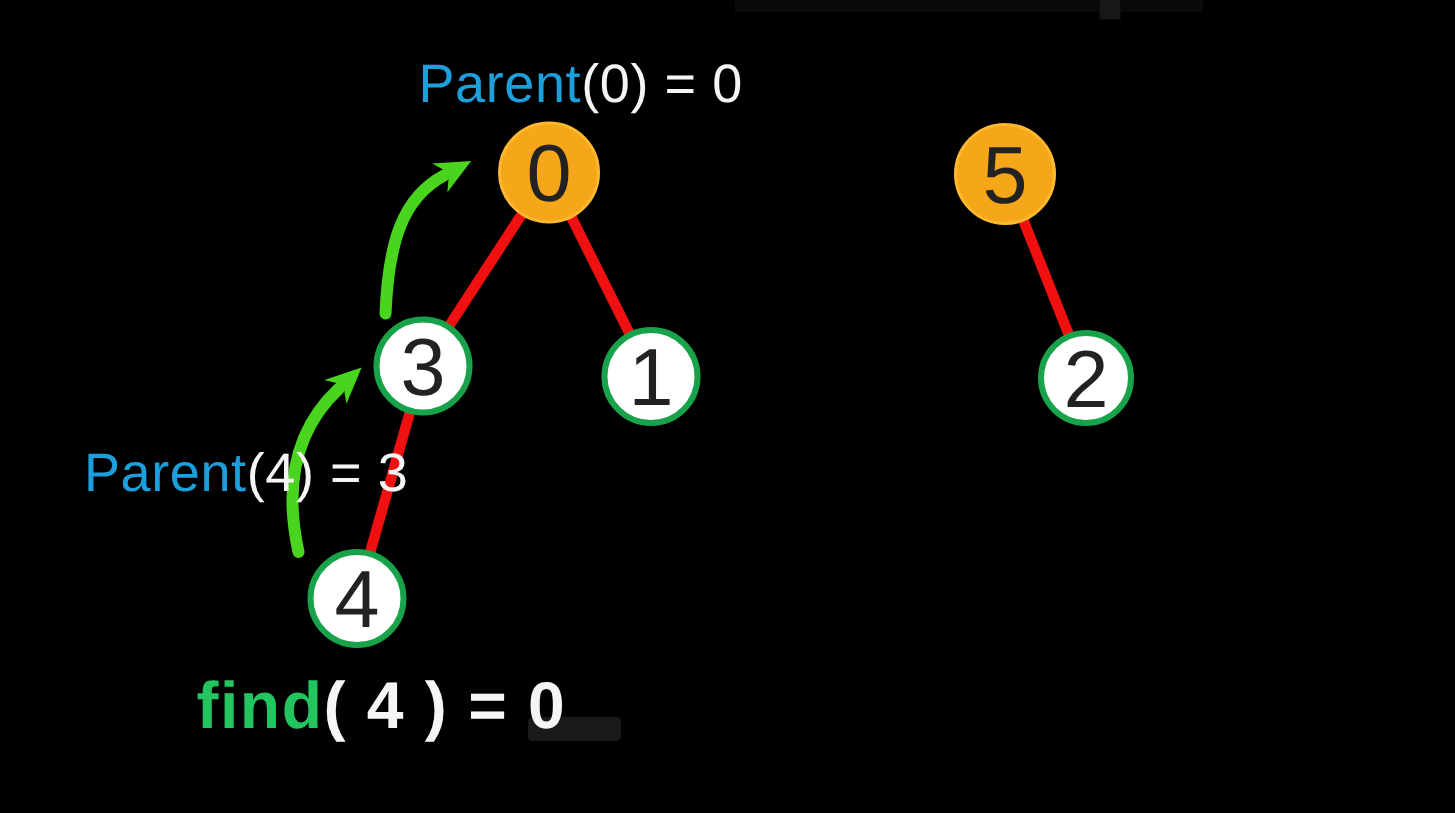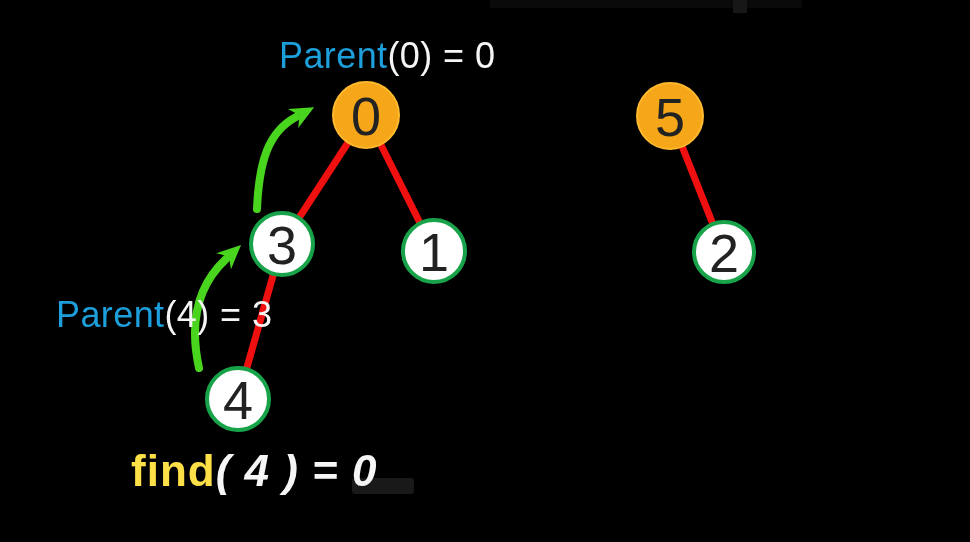--- a/index.html
+++ b/index.html
@@ -16,22 +16,22 @@
   .ann .kw   { color:#1d9fdc; }
   .ann .rest { color:#f5f5f5; }
   .ann-p0 { left:279px; top:38px; }
   .ann-p3 { left:81px;  top:146px; }
   .ann-p4 { left:8px;   top:297px;margin-left:48px; }
   .find-line {
     position:absolute; left:131px; top:449px;
     font-weight:700; font-size:44px; letter-spacing:1px;
     white-space:nowrap; line-height:1;
   }
-  .find-line .kw   { color:#fde047; }
-  .find-line .rest { color:#f5f5f5;font-style:italic; }
+  .find-line .kw   { color:#22c55e; }
+  .find-line .rest { color:#f5f5f5; }
   .node-digit {
     font-family:"Liberation Sans", sans-serif;
     font-size:54px; font-weight:400;
   }
 </style>
 </head>
 <body>
 
 <div class="stage">
 

